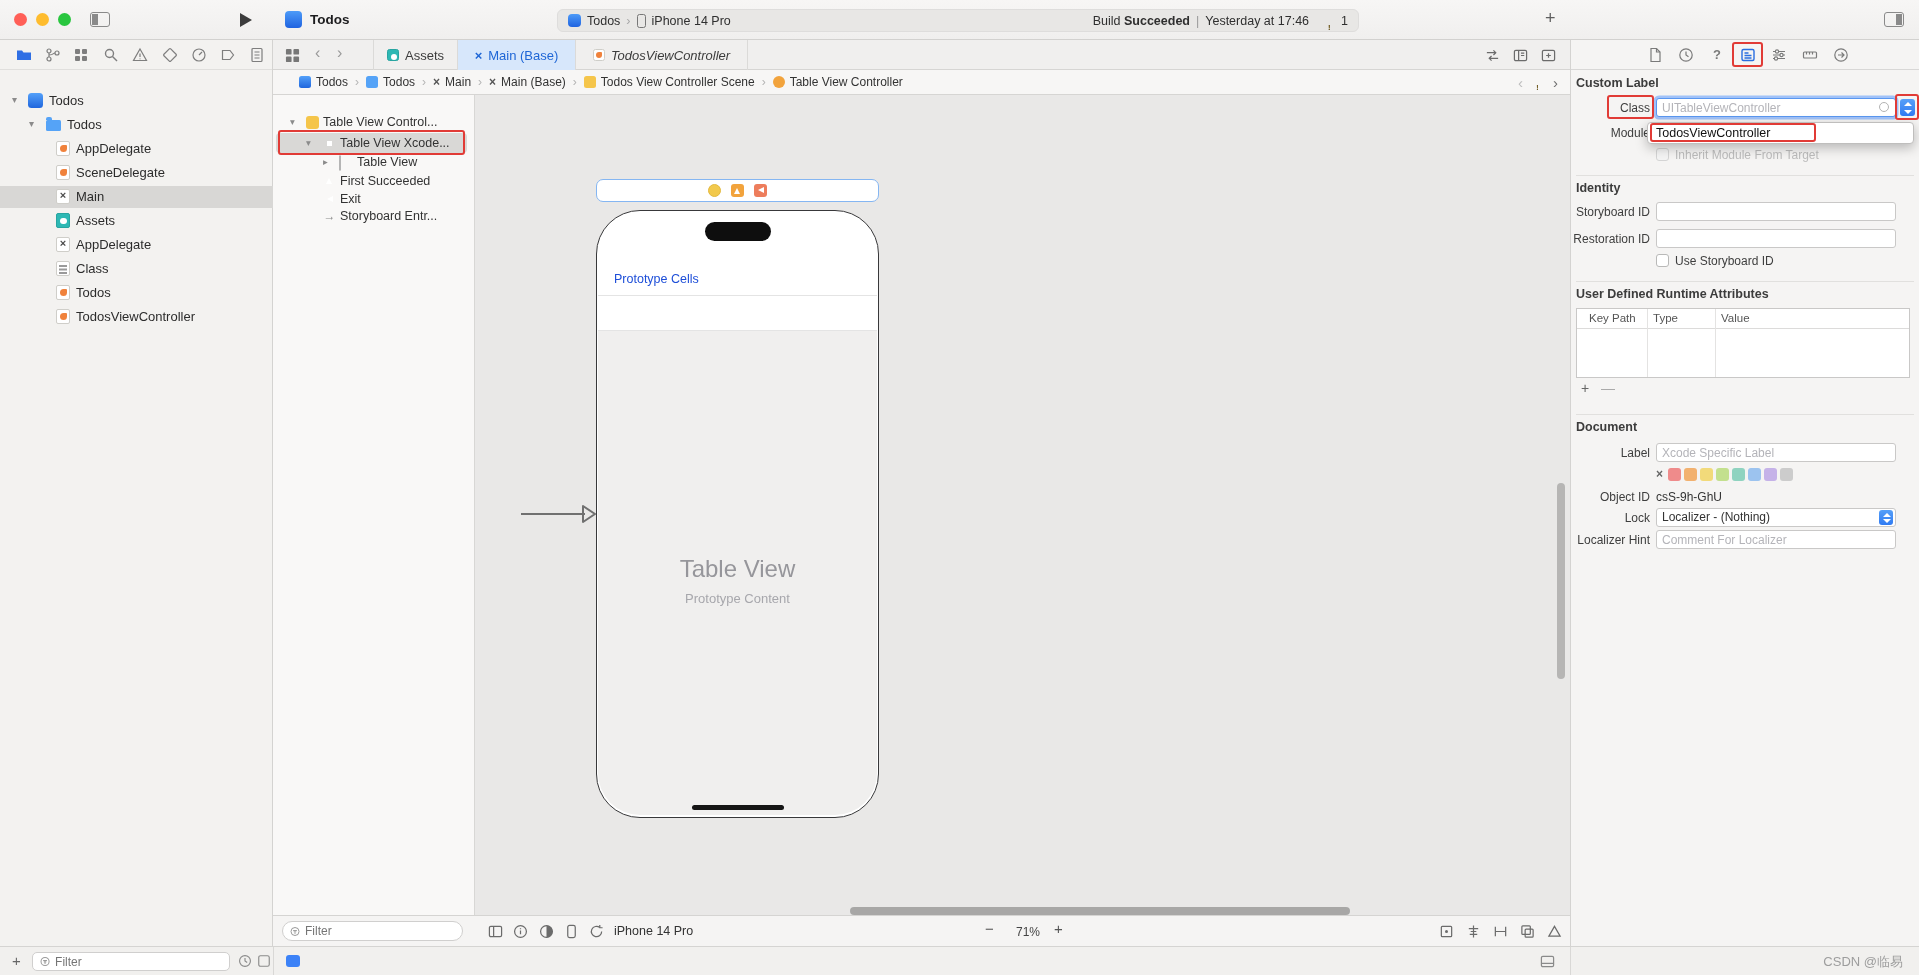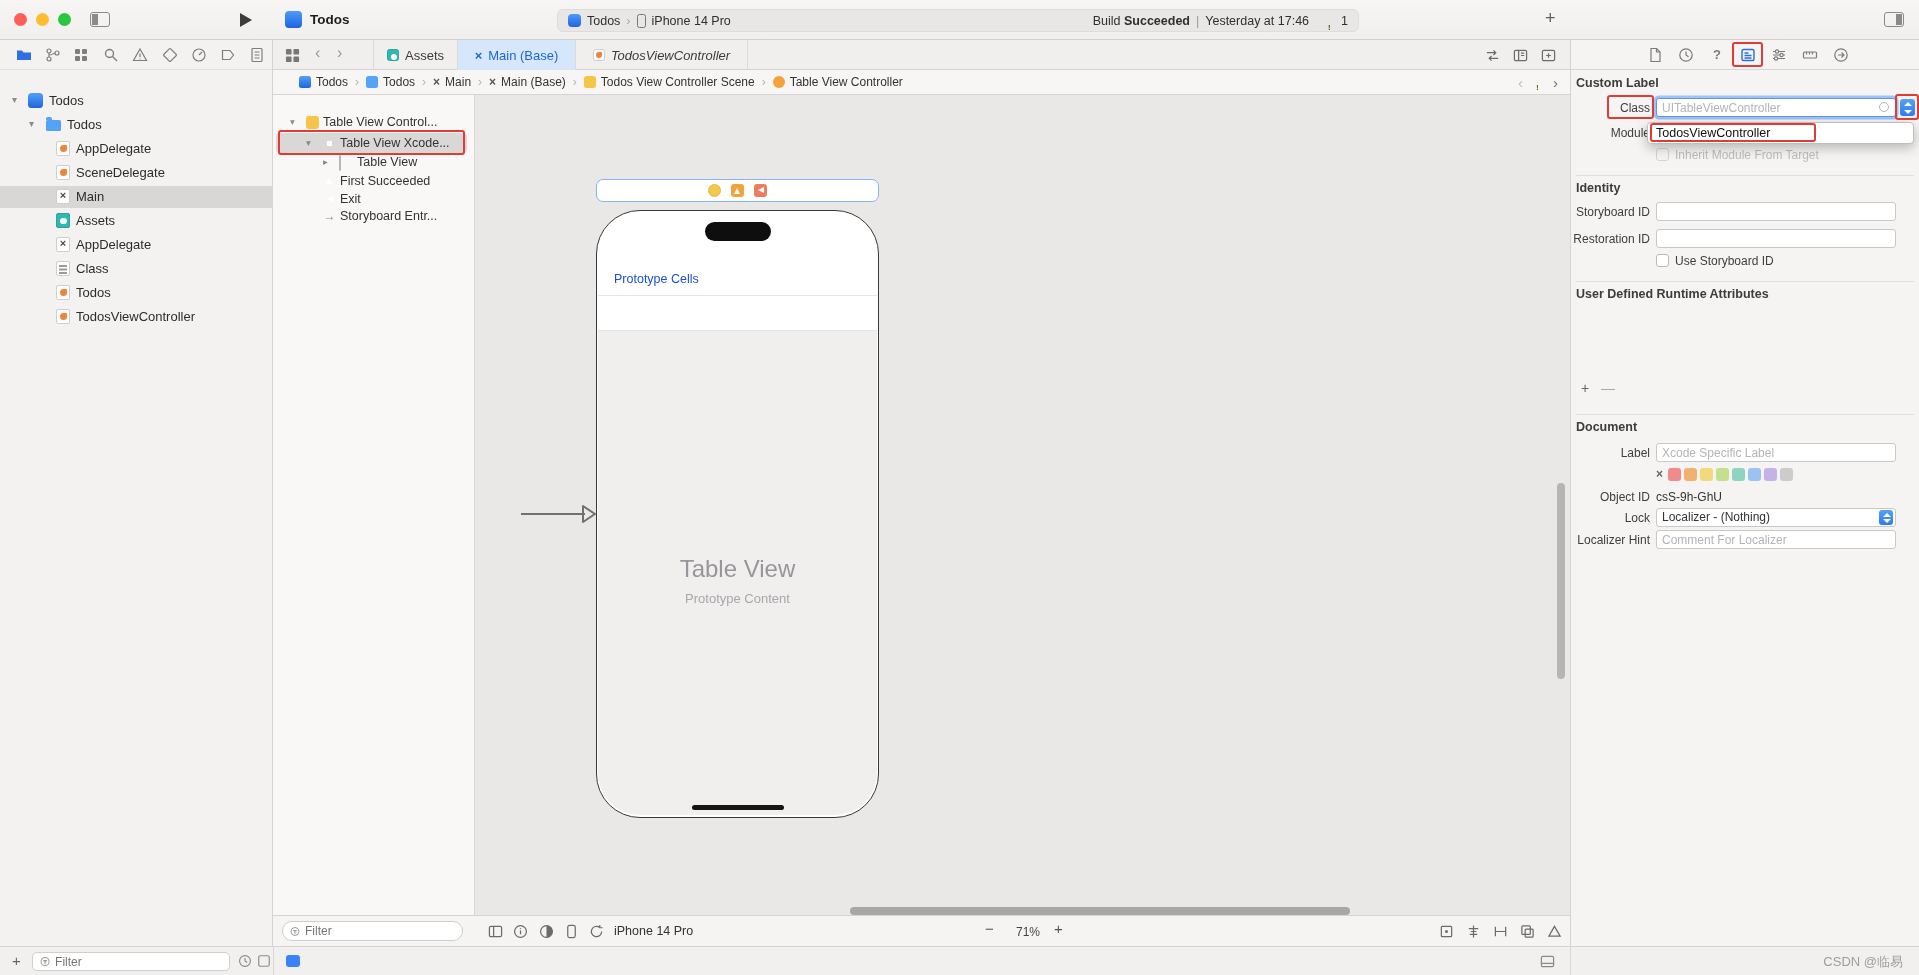--- a/index.html
+++ b/index.html
@@ -538,20 +538,29 @@
   <div class="sec-hdr" style="top:141px">Identity</div>
   <div class="frm-lbl" style="top:165px">Storyboard ID</div>
   <input class="fld" style="top: 162px;" type="text">
   <div class="frm-lbl" style="top:192px">Restoration ID</div>
   <input class="fld" style="top: 189px;" type="text">
   <span class="chk" style="left:85px;top:214px"></span>
   <span class="abs" style="left:104px;top:214px;font-size:12px;color:#3e3e3e">Use Storyboard ID</span>
 
   <div class="sep-line" style="top:241px"></div>
   <div class="sec-hdr" style="top:247px">User Defined Runtime Attributes</div>
+  <div class="abs" style="left:5px;top:268px;width:334px;height:70px;background:#fff;border:1px solid #c9c8c7">
+    <div style="height:20px;border-bottom:1px solid #dcdbda;position:relative;font-size:11.5px;color:#555">
+      <span class="abs" style="left:12px;top:3px">Key Path</span>
+      <span class="abs" style="left:76px;top:3px">Type</span>
+      <span class="abs" style="left:144px;top:3px">Value</span>
+    </div>
+    <div class="abs" style="left:70px;top:0;bottom:0;width:1px;background:#e4e3e2"></div>
+    <div class="abs" style="left:138px;top:0;bottom:0;width:1px;background:#e4e3e2"></div>
+  </div>
   <span class="abs" style="left:10px;top:340px;font-size:14px;color:#666">+</span>
   <span class="abs" style="left:30px;top:340px;font-size:14px;color:#aaa">—</span>
 
   <div class="sep-line" style="top:374px"></div>
   <div class="sec-hdr" style="top:380px">Document</div>
   <div class="frm-lbl" style="top:406px">Label</div>
   <input class="fld" style="top: 403px;" type="text" placeholder="Xcode Specific Label">
 
   <div class="abs flex" style="left:85px;top:427px">
     <span style="color:#666;font-size:12px;font-weight:bold;margin-right:5px">×</span>

